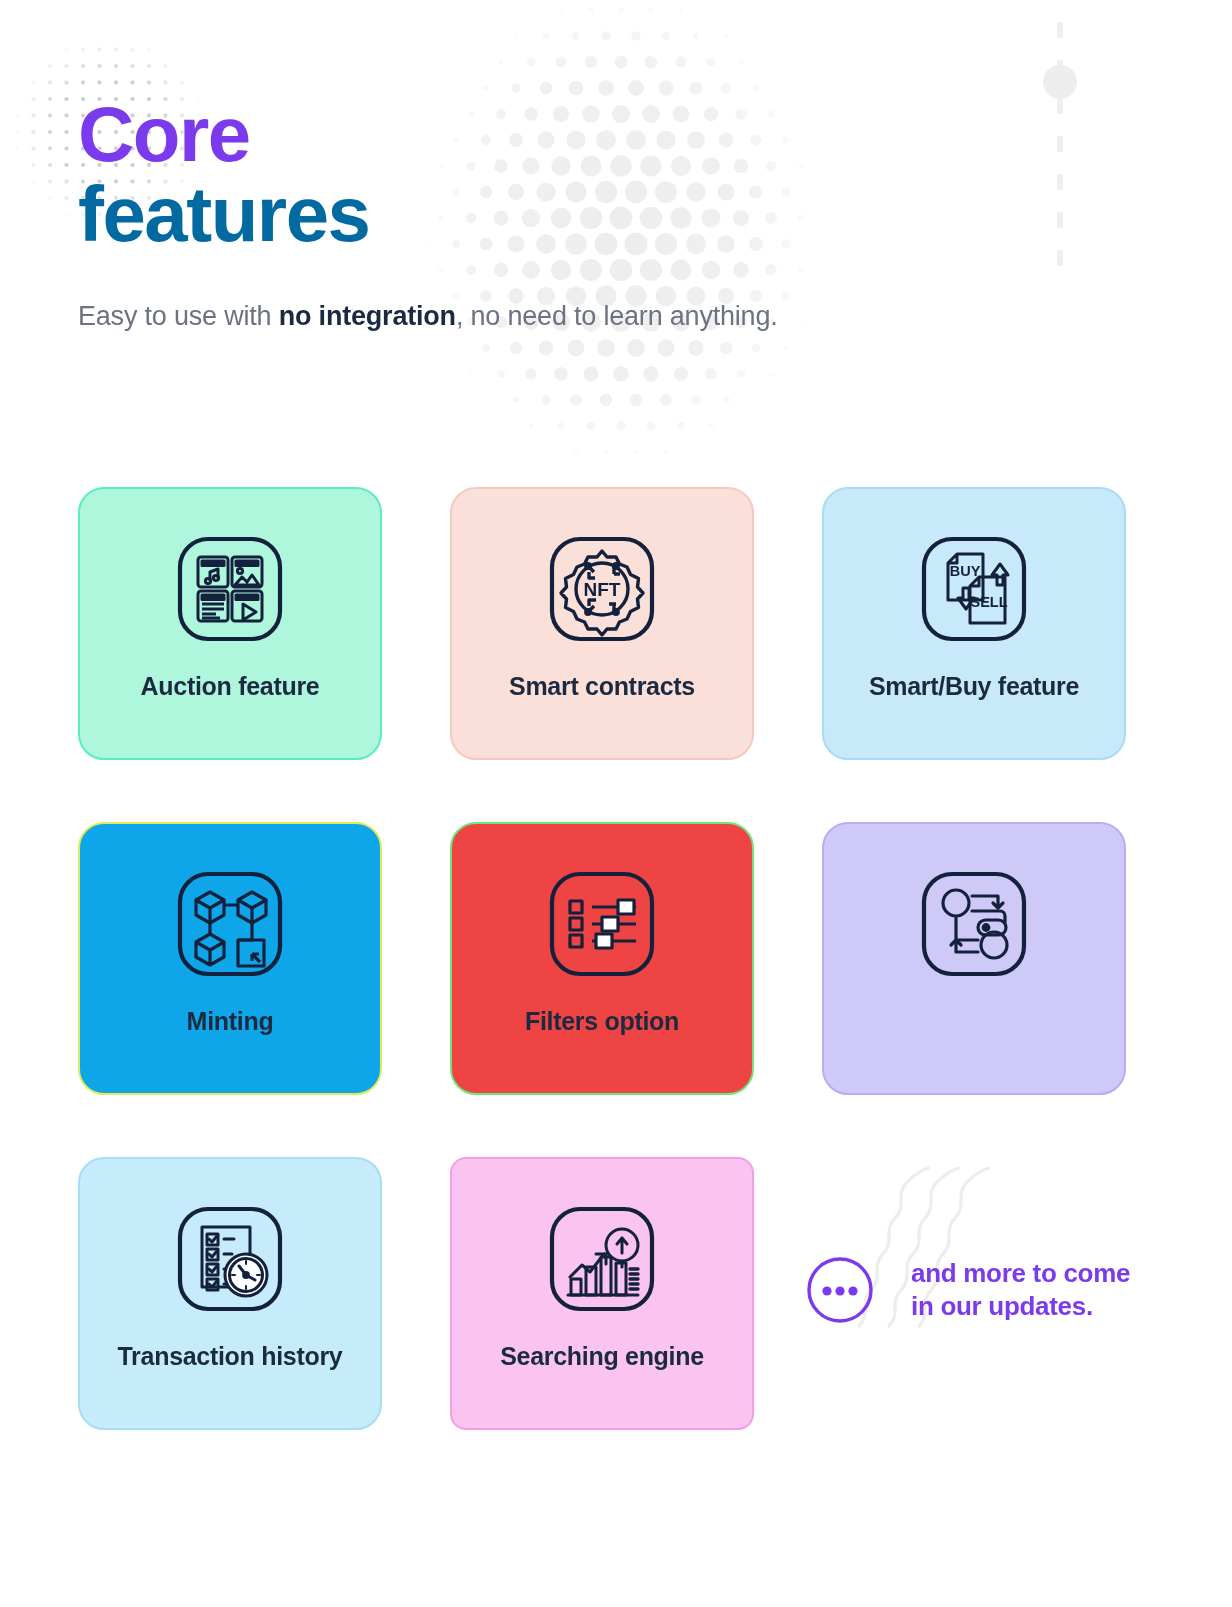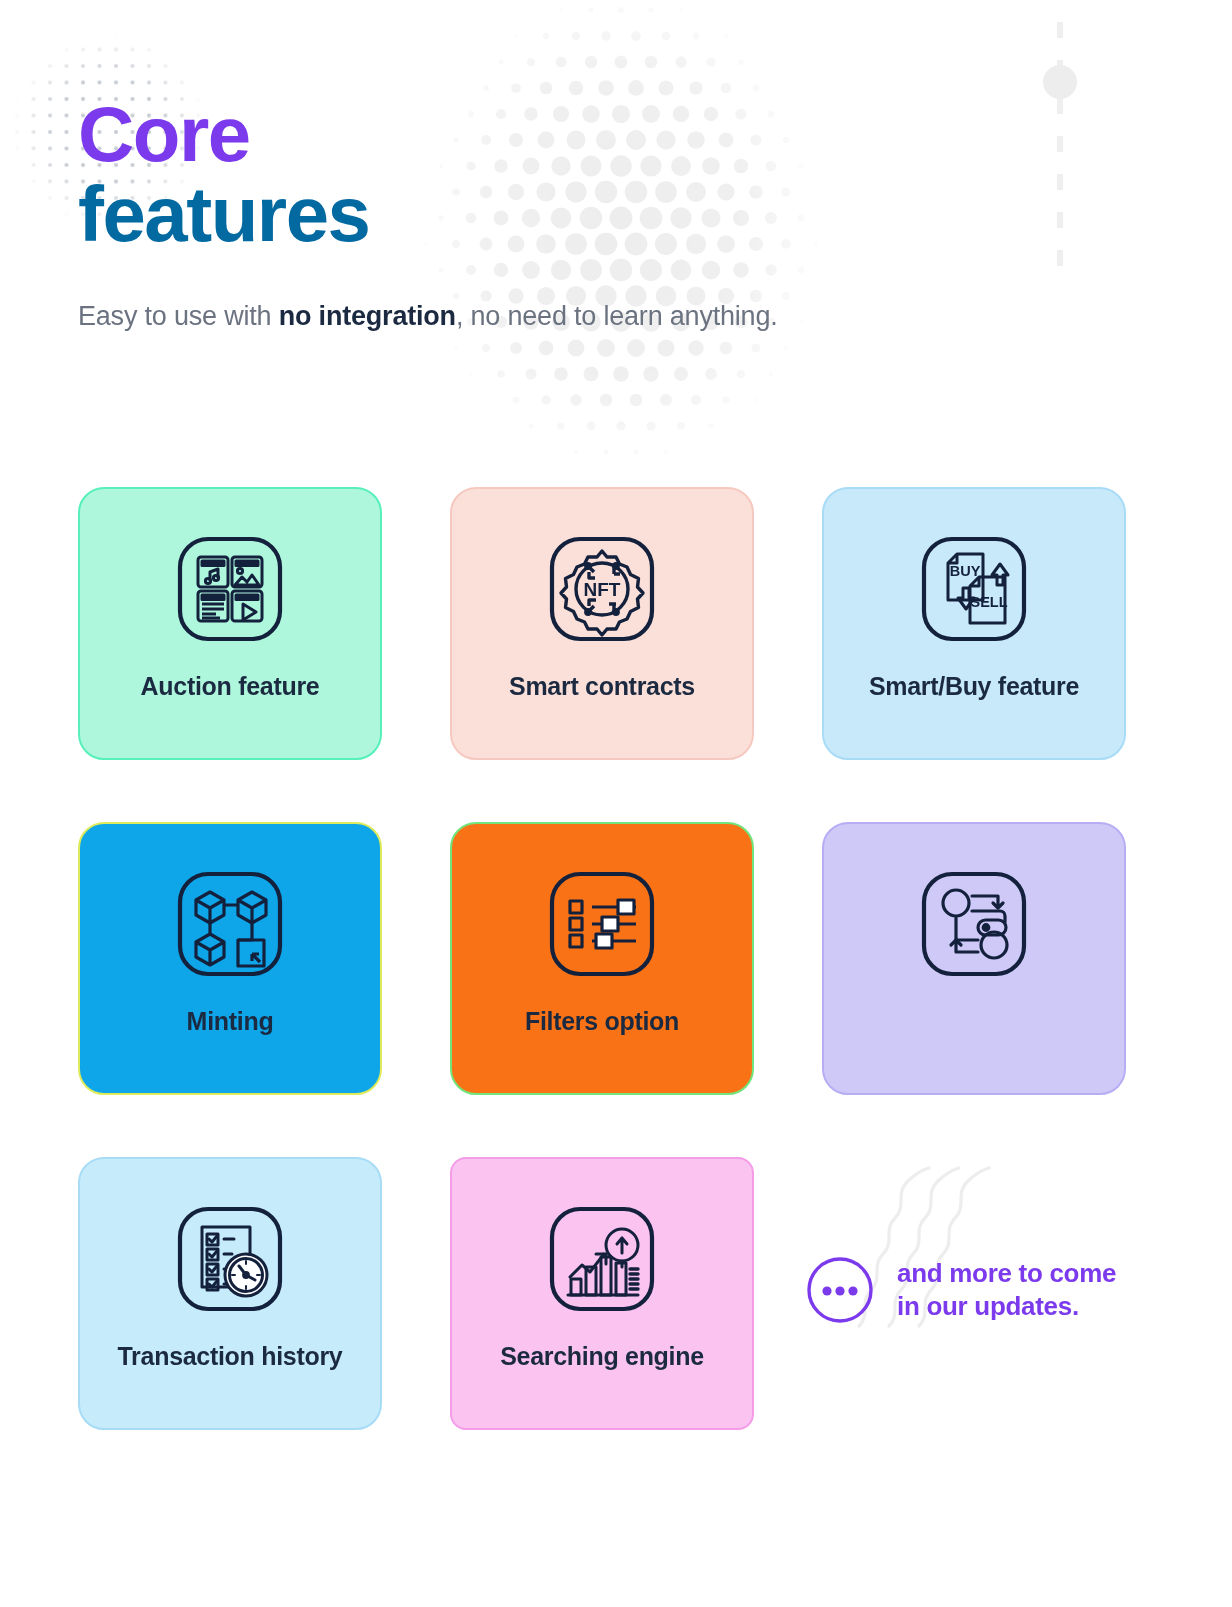--- a/index.html
+++ b/index.html
@@ -58,21 +58,21 @@
 
   
   .more {
     position:absolute; left:805px; top:1255px;
     display:flex; align-items:center; gap:22px;
   }
   #ellipsis-icon { width:70px; height:70px; flex:none; }
   .more-text {
     position:relative;
     font-size:26px; font-weight:bold; color:#7C3AED;
-    line-height:1.28; letter-spacing:-0.3px; white-space:nowrap;
+    line-height:1.28; letter-spacing:-0.3px; white-space:nowrap;margin-left:14px;
   }
   .brush {
     position:absolute; left:-20px; bottom:-14px;
     width:285px; height:26px; z-index:-1;
   }
 </style>
 </head>
 <body>
 
 <div class="page">
@@ -408,21 +408,21 @@
       <path d="M36 24 l14 8 v15 l-14 8 -14-8 v-15 z M22 32 l14 8 14-8 M36 40 v15"></path>
       <path d="M78 24 l14 8 v15 l-14 8 -14-8 v-15 z M64 32 l14 8 14-8 M78 40 v15"></path>
       <path d="M36 66 l14 8 v15 l-14 8 -14-8 v-15 z M22 74 l14 8 14-8 M36 82 v15"></path>
       <path d="M50 37 h14 M36 55 v11 M78 55 v17 h-14"></path>
       <rect x="64" y="72" width="26" height="26"></rect>
       <path d="M86 94 l-8-8 M78 86 v7 M78 86 h7"></path>
     </g>
         </svg>
         <div class="card-label">Minting</div>
       </div>
-      <div class="card" style="background: #f97316; border-color: rgb(114, 228, 124);">
+      <div class="card" style="background: #ef4444; border-color: rgb(114, 228, 124);">
         <svg class="card-icon" viewBox="0 0 112 112">
     <rect x="6" y="6" width="100" height="100" rx="28" fill="none" stroke="#14213D" stroke-width="4.2"></rect>
     <g fill="none" stroke="#14213D" stroke-width="3.2" stroke-linejoin="round">
       <rect x="24" y="33" width="12" height="12"></rect>
       <rect x="24" y="50" width="12" height="12"></rect>
       <rect x="24" y="67" width="12" height="12"></rect>
       <path d="M46 39 h44 M46 56 h44 M46 73 h44"></path>
       <rect x="72" y="32" width="16" height="14" fill="#fff"></rect>
       <rect x="56" y="49" width="16" height="14" fill="#fff"></rect>
       <rect x="50" y="66" width="16" height="14" fill="#fff"></rect>

